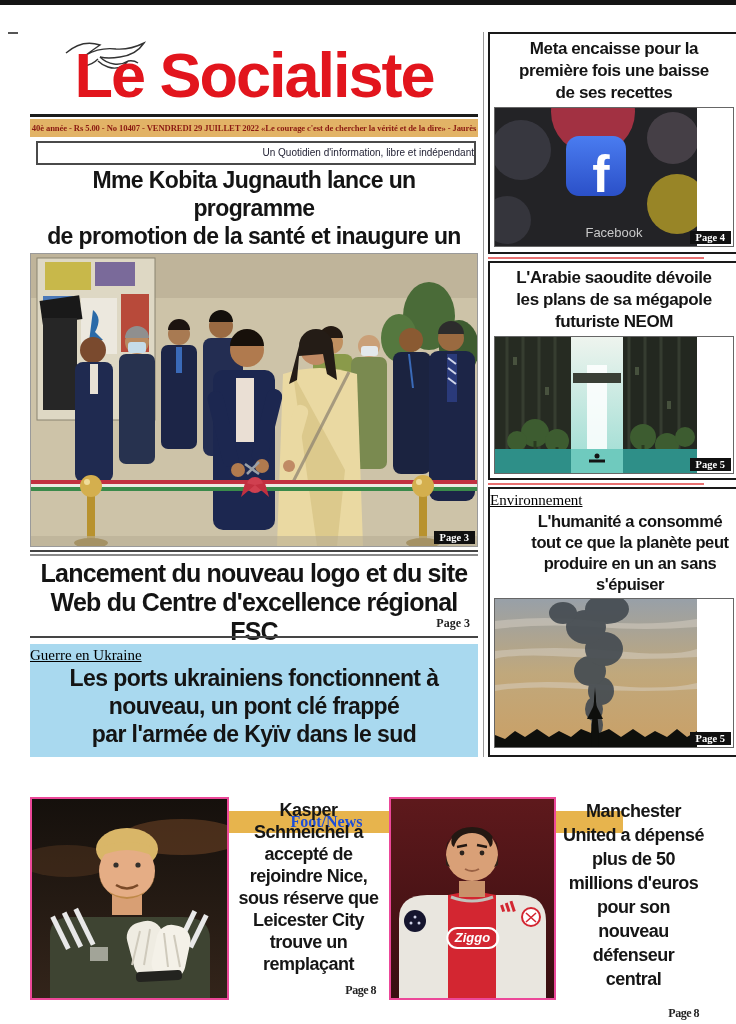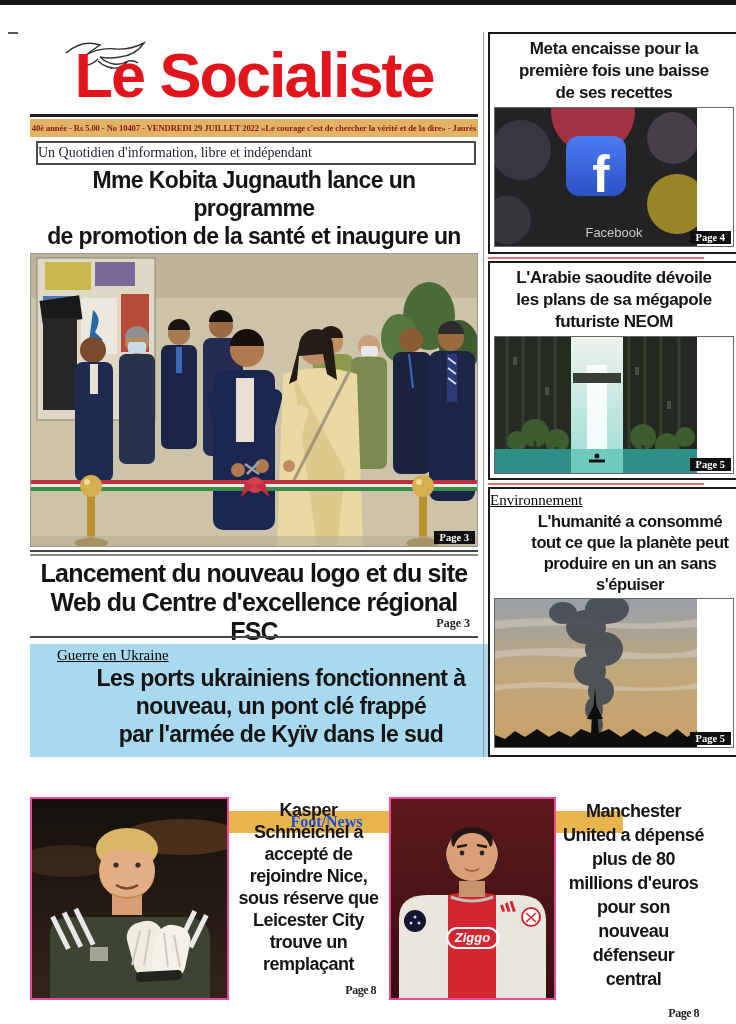--- a/index.html
+++ b/index.html
@@ -10,37 +10,37 @@
   .topbar{left:0;top:0;width:736px;height:5px;background:#141414;}
   .cropmark{width:10px;height:2px;background:#555;top:32px;}
   .paper-title{left:30px;top:34px;width:448px;height:80px;line-height:82px;text-align:center;
      font-weight:bold;font-size:63px;letter-spacing:-2px;color:#e2151d;}
   .bird{left:56px;top:33px;}
   .masthead-rule{left:30px;top:114px;width:448px;height:3px;background:#1c1c1c;}
   .dateline{left:30px;top:119px;width:448px;height:18px;background:#e2b366;
      font-family:"Liberation Serif",serif;font-weight:bold;font-size:8.6px;line-height:18px;
      letter-spacing:-0.1px;color:#8b1a12;text-align:center;white-space:nowrap;overflow:hidden;}
   .subtitle-box{left:36px;top:141px;width:436px;height:20px;border:2px solid #4a4a4a;
-     font-family:Liberation Serif, serif;font-size:14px;line-height:20px;color:#1d1d30;text-align:left;}
+     font-family:Liberation Sans, sans-serif;font-size:10px;line-height:20px;color:#1d1d30;text-align:right;}
   
   .hl{font-weight:bold;color:#141414;text-align:center;}
   .hl1{left:30px;top:166px;width:448px;font-size:23px;line-height:28px;letter-spacing:-0.6px;}
   .hl2{left:30px;top:559px;width:448px;font-size:25px;line-height:29px;letter-spacing:-0.8px;}
   .pageref{font-family:"Liberation Serif",serif;font-weight:bold;font-size:12px;color:#222;}
   .page3ref{left:30px;top:616px;width:440px;text-align:right;}
   .rule-double{left:30px;top:550px;width:448px;height:6px;border-top:2px solid #444;
      border-bottom:2px solid #8a8a8a;box-sizing:border-box;}
   .rule-single{left:30px;top:636px;width:448px;height:2px;background:#454545;}
   
   .photo-frame{box-sizing:border-box;border:1px solid #9a9a9a;overflow:hidden;background:#cdc3a8;}
   .photo1{left:30px;top:253px;width:448px;height:294px;}
   .page-badge{position:absolute;right:2px;bottom:2px;background:#101010;color:#fff;
      font-family:"Liberation Serif",serif;font-weight:bold;font-size:10.5px;padding:1px 6px;}
   
-  .ukraine-box{left:30px;top:644px;width:448px;height:113px;background:#a9d9ef;padding-left:27px;}
+  .ukraine-box{left:30px;top:644px;width:448px;height:113px;background:#a9d9ef;}
   .kicker{font-family:"Liberation Serif",serif;font-size:15px;color:#000000;
      text-decoration:underline;text-align:left;}
   .ukraine-box .kicker{padding-top:3px;}
   .ukraine-hl{font-weight:bold;font-size:23px;line-height:28px;letter-spacing:-0.6px;
      color:#141414;text-align:center;}
   
   .vdivider{left:483px;top:32px;width:1px;height:725px;background:#9a9a9a;}
   .rbox{left:488px;width:252px;box-sizing:border-box;border:2px solid #1a1a1a;background:#fff;}
   .rbox-title{font-weight:bold;font-size:17px;line-height:22px;letter-spacing:-0.4px;
      color:#141414;text-align:center;padding-top:4px;}
@@ -412,21 +412,21 @@
         <rect x="115" y="104" width="3" height="9" transform="rotate(-18 116 108)"></rect>
         <rect x="120" y="102" width="3" height="11" transform="rotate(-18 121 107)"></rect>
       </g>
     </svg>
     <div class="ziggo">Ziggo</div>
   </div>
 
   <div class="abs btext manu">
     <div>Manchester</div>
     <div>United a dépensé</div>
-    <div>plus de 80</div>
+    <div>plus de 50</div>
     <div>millions d'euros</div>
     <div>pour son nouveau</div>
     <div>défenseur</div>
     <div>central</div>
     <div class="pageref page8ref" style="padding-top:10px;">Page 8</div>
   </div>
 
 </div>
 
 </body></html>

